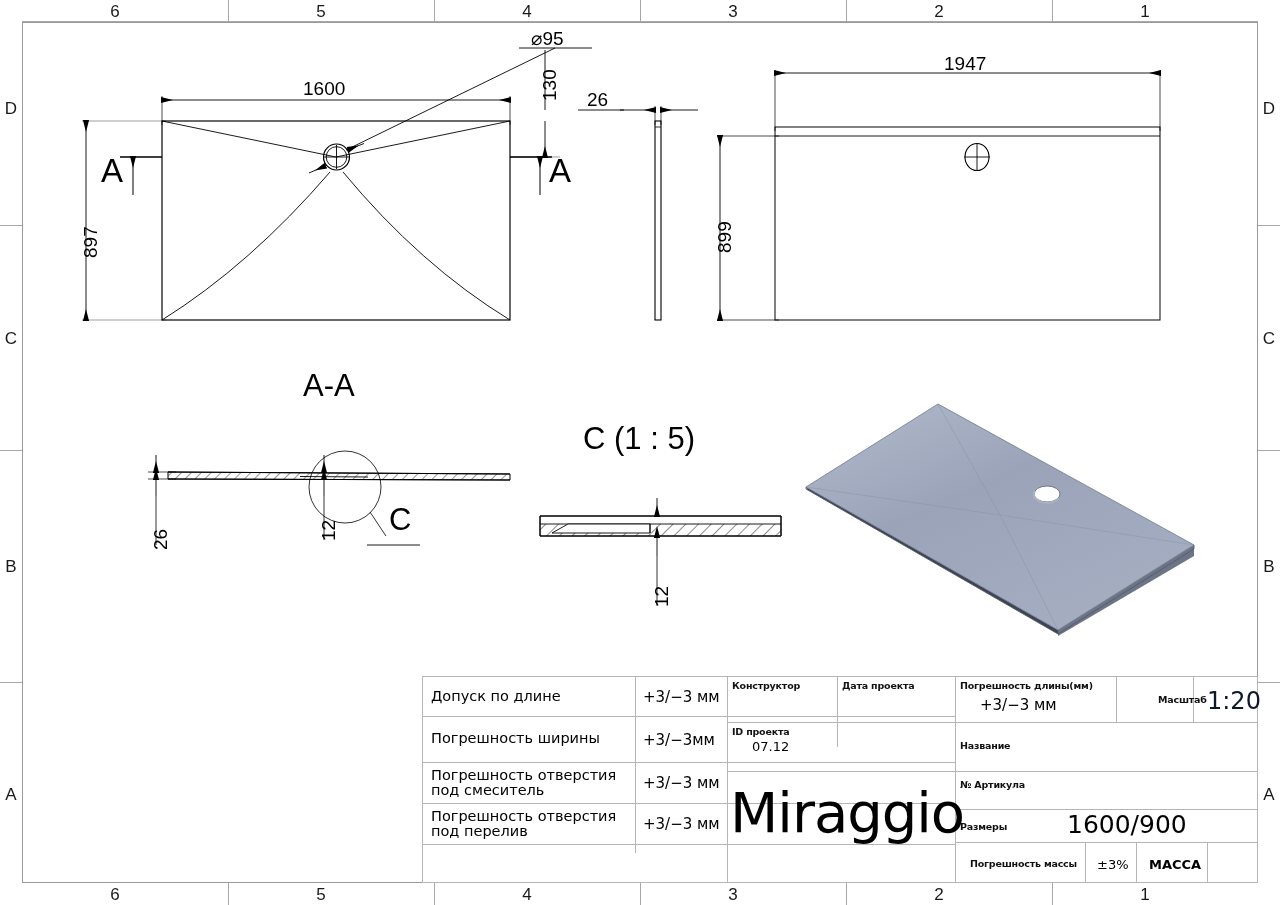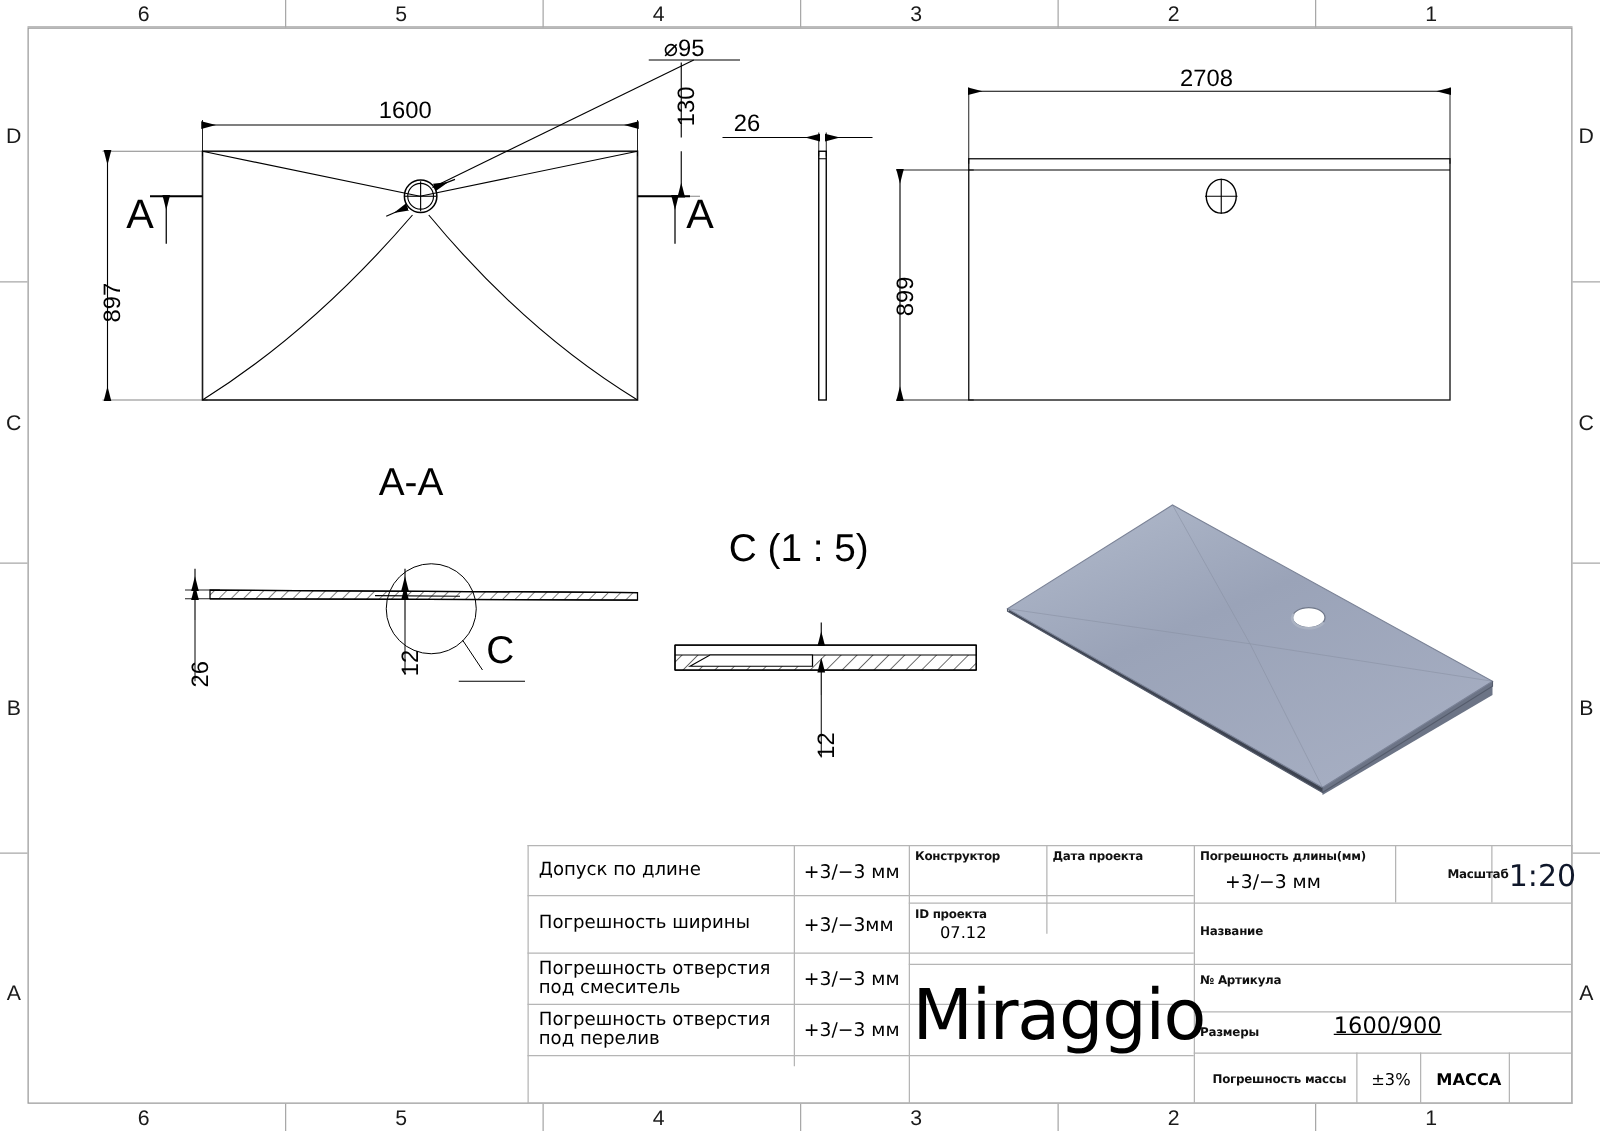--- a/index.html
+++ b/index.html
@@ -114,25 +114,24 @@
     position: absolute;
     font-size: 56px;
     font-family: "DejaVu Sans", sans-serif;
     font-weight: 500;
     color: #000;
     letter-spacing: -1px;
     white-space: nowrap;
   }
   .txt-dims {
     position: absolute;
-    font-size: 18px;
-    font-family: "DejaVu Sans", sans-serif;
-    color: #000;
-    white-space: nowrap;
-    text-decoration: underline;
+    font-size: 25px;
+    font-family: "DejaVu Sans", sans-serif;
+    color: #000;
+    white-space: nowrap;
   }
   .txt-mass {
     position: absolute;
     font-size: 13px;
     font-family: "DejaVu Sans", sans-serif;
     font-weight: bold;
     color: #000;
     white-space: nowrap;
   }
   .txt-pct {
@@ -369,21 +368,21 @@
       <ellipse cx="1047" cy="494" rx="13" ry="8" fill="#ffffff" stroke="#6f7789" stroke-width="1"></ellipse>
       <path d="M1035,491 A13,8 0 0 0 1059,498" fill="none" stroke="#aab2c2" stroke-width="2"></path>
     </g>
   </svg>
 
   <div class="dim" style="left:303px;top:78px;">1600</div>
   <div class="dim-v" style="left:80px;top:258px;">897</div>
   <div class="dim" style="left:531px;top:27px;">⌀95</div>
   <div class="dim-v" style="left:539px;top:101px;">130</div>
   <div class="dim" style="left:587px;top:89px;">26</div>
-  <div class="dim" style="left:944px;top:53px;">2708</div>
+  <div class="dim" style="left:944px;top:53px;">1947</div>
   <div class="dim-v" style="left:714px;top:253px;">899</div>
 
   <div class="sec-letter" style="left:101px;top:152px;">A</div>
   <div class="sec-letter" style="left:549px;top:152px;">A</div>
 
   <div class="view-title" style="left:303px;top:368px;">A-A</div>
   <div class="dim-v" style="left:150px;top:550px;">26</div>
   <div class="dim-v" style="left:318px;top:541px;">12</div>
   <div class="det-letter" style="left:389px;top:502px;">C</div>
 

